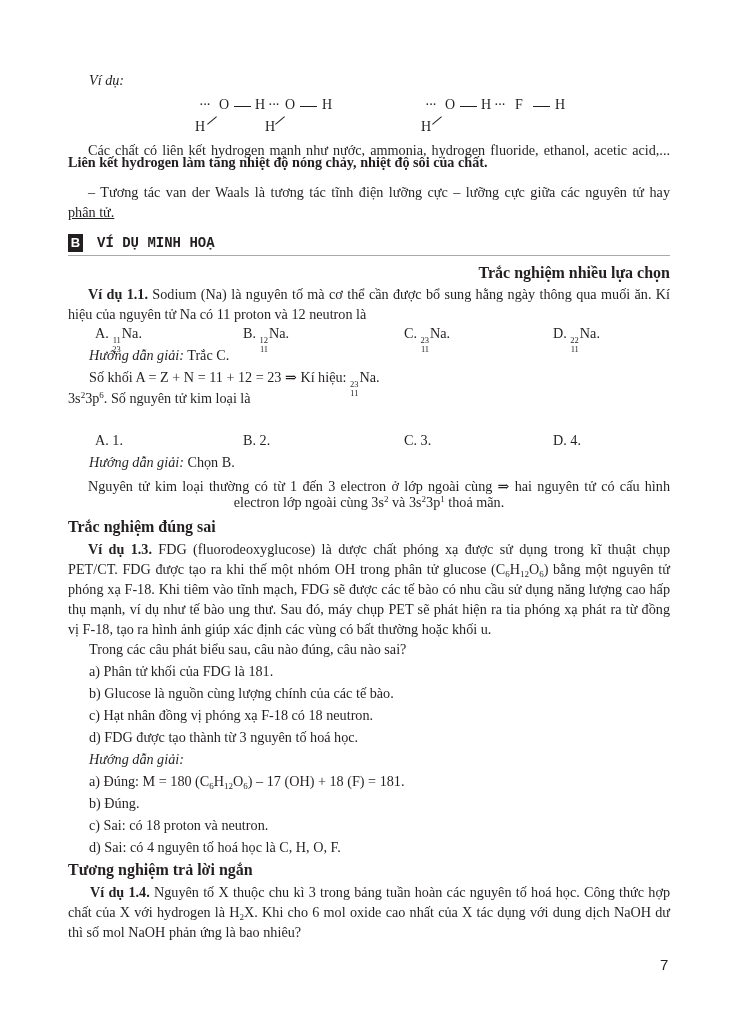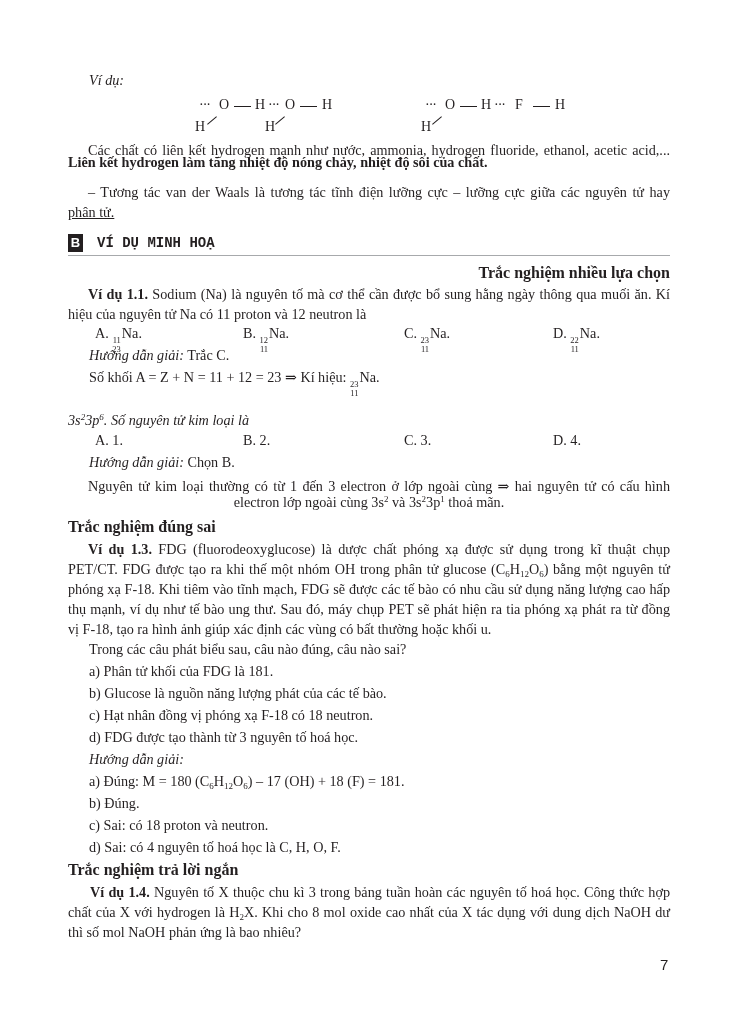--- a/index.html
+++ b/index.html
@@ -103,21 +103,21 @@
           <span>11</span>
         </span><span>Na.</span></div>
   </div>
 
   <div class="abs" style="left:89px; top:347px;"><span class="it">Hướng dẫn giải:</span><span> Trắc C.</span></div>
   <div class="abs" style="left:89px; top:369px;"><span>Số khối A = Z + N = 11 + 12 = 23 ⇒ Kí hiệu: </span><span class="iso">
         <span>23</span>
         <span>11</span>
       </span><span>Na.</span></div>
 
-  <div class="line" style="top:410px;font-style:italic;">3s<sup>2</sup>3p<sup>6</sup><span>. Số nguyên tử kim loại là</span></div>
+  <div class="line" style="top:388px;">3s<sup>2</sup>3p<sup>6</sup><span>. Số nguyên tử kim loại là</span></div>
 
   <div>
     <div class="opt" style="left:95px; top:432px;"><span>A.</span> <span>1.</span></div>
     <div class="opt" style="left:243px; top:432px;"><span>B.</span> <span>2.</span></div>
     <div class="opt" style="left:404px; top:432px;"><span>C.</span> <span>3.</span></div>
     <div class="opt" style="left:553px; top:432px;"><span>D.</span> <span>4.</span></div>
   </div>
 
   <div class="abs" style="left:89px; top:454px;"><span class="it">Hướng dẫn giải:</span><span> Chọn B.</span></div>
   <div class="line just" style="top:476px; padding-left:20px; width:582px;">Nguyên tử kim loại thường có từ 1 đến 3 electron ở lớp ngoài cùng ⇒ hai nguyên tử có cấu hình</div>
@@ -126,29 +126,29 @@
   <div class="line heading" style="top:517px;">Trắc nghiệm đúng sai</div>
 
   <div class="line just" style="top:539px; padding-left:20px; width:582px;"><span class="bold">Ví dụ 1.3.</span><span> FDG (fluorodeoxyglucose) là dược chất phóng xạ được sử dụng trong kĩ thuật chụp</span></div>
   <div class="line just" style="top:559px;"><span>PET/CT. FDG được tạo ra khi thế một nhóm OH trong phân tử glucose (C</span><sub>6</sub>H<sub>12</sub>O<sub>6</sub><span>) bằng một nguyên tử</span></div>
   <div class="line just" style="top:579px;">phóng xạ F-18. Khi tiêm vào tĩnh mạch, FDG sẽ được các tế bào có nhu cầu sử dụng năng lượng cao hấp</div>
   <div class="line just" style="top:599px;">thụ mạnh, ví dụ như tế bào ung thư. Sau đó, máy chụp PET sẽ phát hiện ra tia phóng xạ phát ra từ đồng</div>
   <div class="line" style="top:619px;">vị F-18, tạo ra hình ảnh giúp xác định các vùng có bất thường hoặc khối u.</div>
 
   <div class="abs" style="left:89px; top:641px;">Trong các câu phát biểu sau, câu nào đúng, câu nào sai?</div>
   <div class="abs" style="left:89px; top:663px;">a) Phân tử khối của FDG là 181.</div>
-  <div class="abs" style="left:89px; top:685px;">b) Glucose là nguồn năng lượng phát của các tế bào.</div>
+  <div class="abs" style="left:89px; top:685px;">b) Glucose là nguồn cùng lượng chính của các tế bào.</div>
   <div class="abs" style="left:89px; top:707px;">c) Hạt nhân đồng vị phóng xạ F-18 có 18 neutron.</div>
   <div class="abs" style="left:89px; top:729px;">d) FDG được tạo thành từ 3 nguyên tố hoá học.</div>
   <div class="abs it" style="left:89px; top:751px;">Hướng dẫn giải:</div>
   <div class="abs" style="left:89px; top:773px;"><span>a) Đúng: M = 180 (C</span><sub>6</sub>H<sub>12</sub>O<sub>6</sub><span>) – 17 (OH) + 18 (F) = 181.</span></div>
   <div class="abs" style="left:89px; top:795px;">b) Đúng.</div>
   <div class="abs" style="left:89px; top:817px;">c) Sai: có 18 proton và neutron.</div>
   <div class="abs" style="left:89px; top:839px;">d) Sai: có 4 nguyên tố hoá học là C, H, O, F.</div>
 
-  <div class="line heading" style="top:860px;">Trắc nghiệm trả lời ngắn</div>
+  <div class="line heading" style="top:860px;">Tương nghiệm trả lời ngắn</div>
 
   <div class="line just" style="top:882px; padding-left:22px; width:580px;"><span class="bold">Ví dụ 1.4.</span><span> Nguyên tố X thuộc chu kì 3 trong bảng tuần hoàn các nguyên tố hoá học. Công thức hợp</span></div>
-  <div class="line just" style="top:902px;"><span>chất của X với hydrogen là H</span><sub>2</sub><span>X. Khi cho 8 mol oxide cao nhất của X tác dụng với dung dịch NaOH dư</span></div>
+  <div class="line just" style="top:902px;"><span>chất của X với hydrogen là H</span><sub>2</sub><span>X. Khi cho 6 mol oxide cao nhất của X tác dụng với dung dịch NaOH dư</span></div>
   <div class="line" style="top:922px;">thì số mol NaOH phản ứng là bao nhiêu?</div>
 
   <div class="pagenum">7</div>
 </div>
 
 </body></html>

